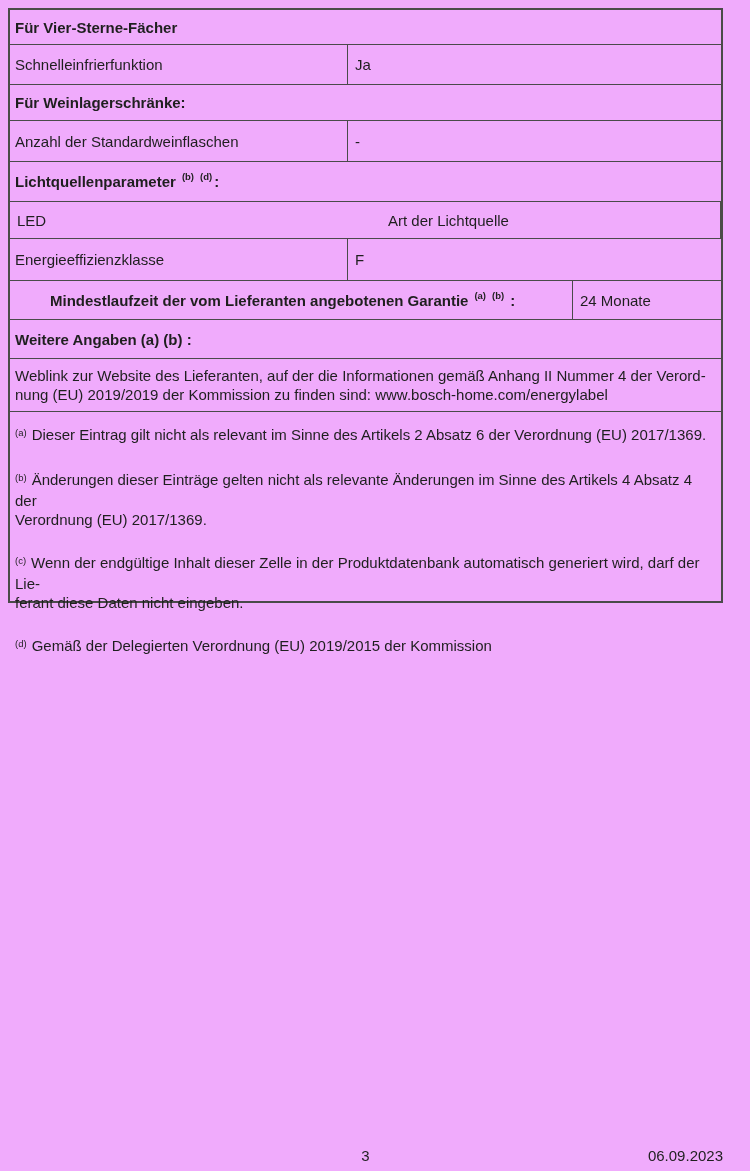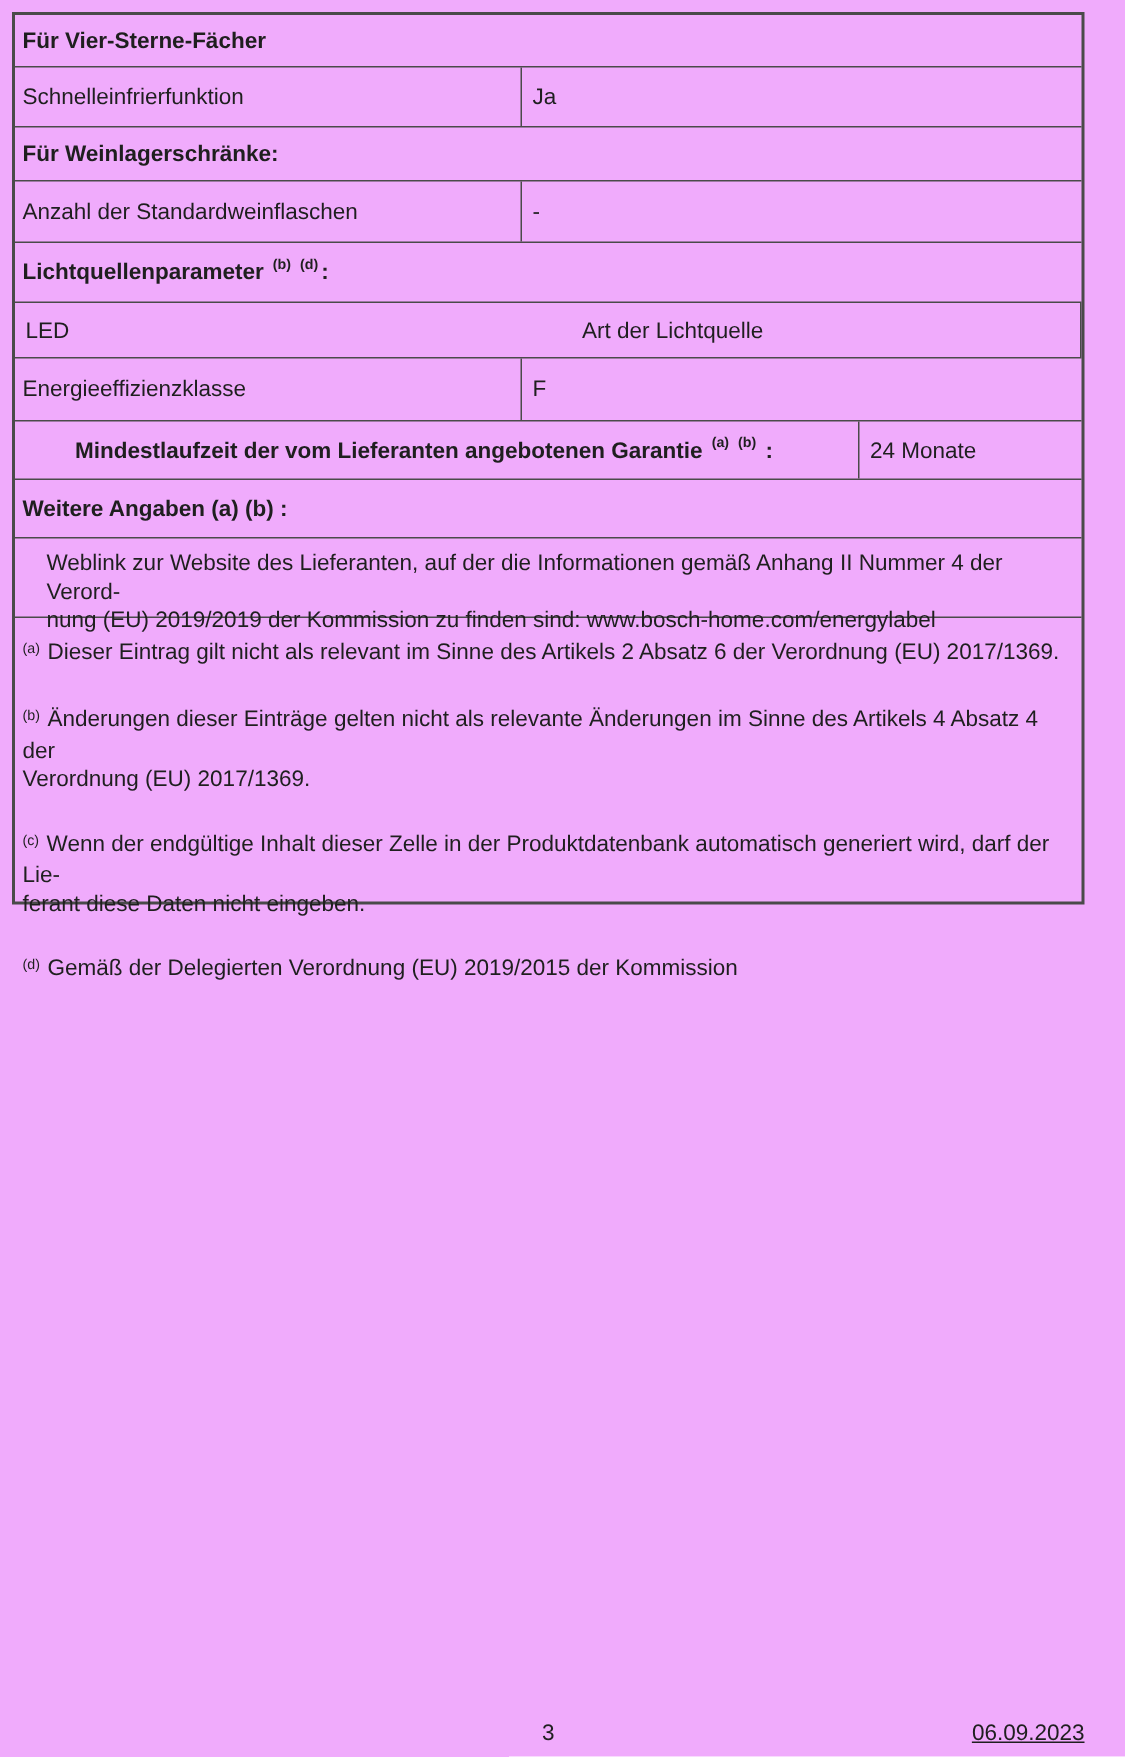--- a/index.html
+++ b/index.html
@@ -59,21 +59,20 @@
     position: relative;
     top: -5px;
     margin-left: 6px;
     white-space: nowrap;
   }
   .sup + .suffix { margin-left: 2px; }
   .para-cell {
     flex: 1 1 auto;
     box-sizing: border-box;
     padding: 7px 6px 0 5px;
-    margin-left: 16px;
   }
   .para-cell .pline { display: block; }
   .fn-cell {
     flex: 1 1 auto;
     box-sizing: border-box;
     padding: 13px 6px 0 5px;
   }
   .fn { margin: 0 0 24px 0; }
   .fn:last-child { margin-bottom: 0; }
   .fn-marker {
@@ -96,21 +95,20 @@
     position: absolute;
     left: 0;
     width: 100%;
     text-align: center;
   }
   .doc-date {
     position: absolute;
     right: 0;
     top: 0;
     text-align: right;
-    text-decoration: underline;
   }
 
   
   .r0  { height: 35px; }
   .r1  { height: 40px; }
   .r2  { height: 36px; }
   .r3  { height: 41px; }
   .r4  { height: 40px; }
   .r5  { height: 37px; }
   .r6  { height: 42px; }

